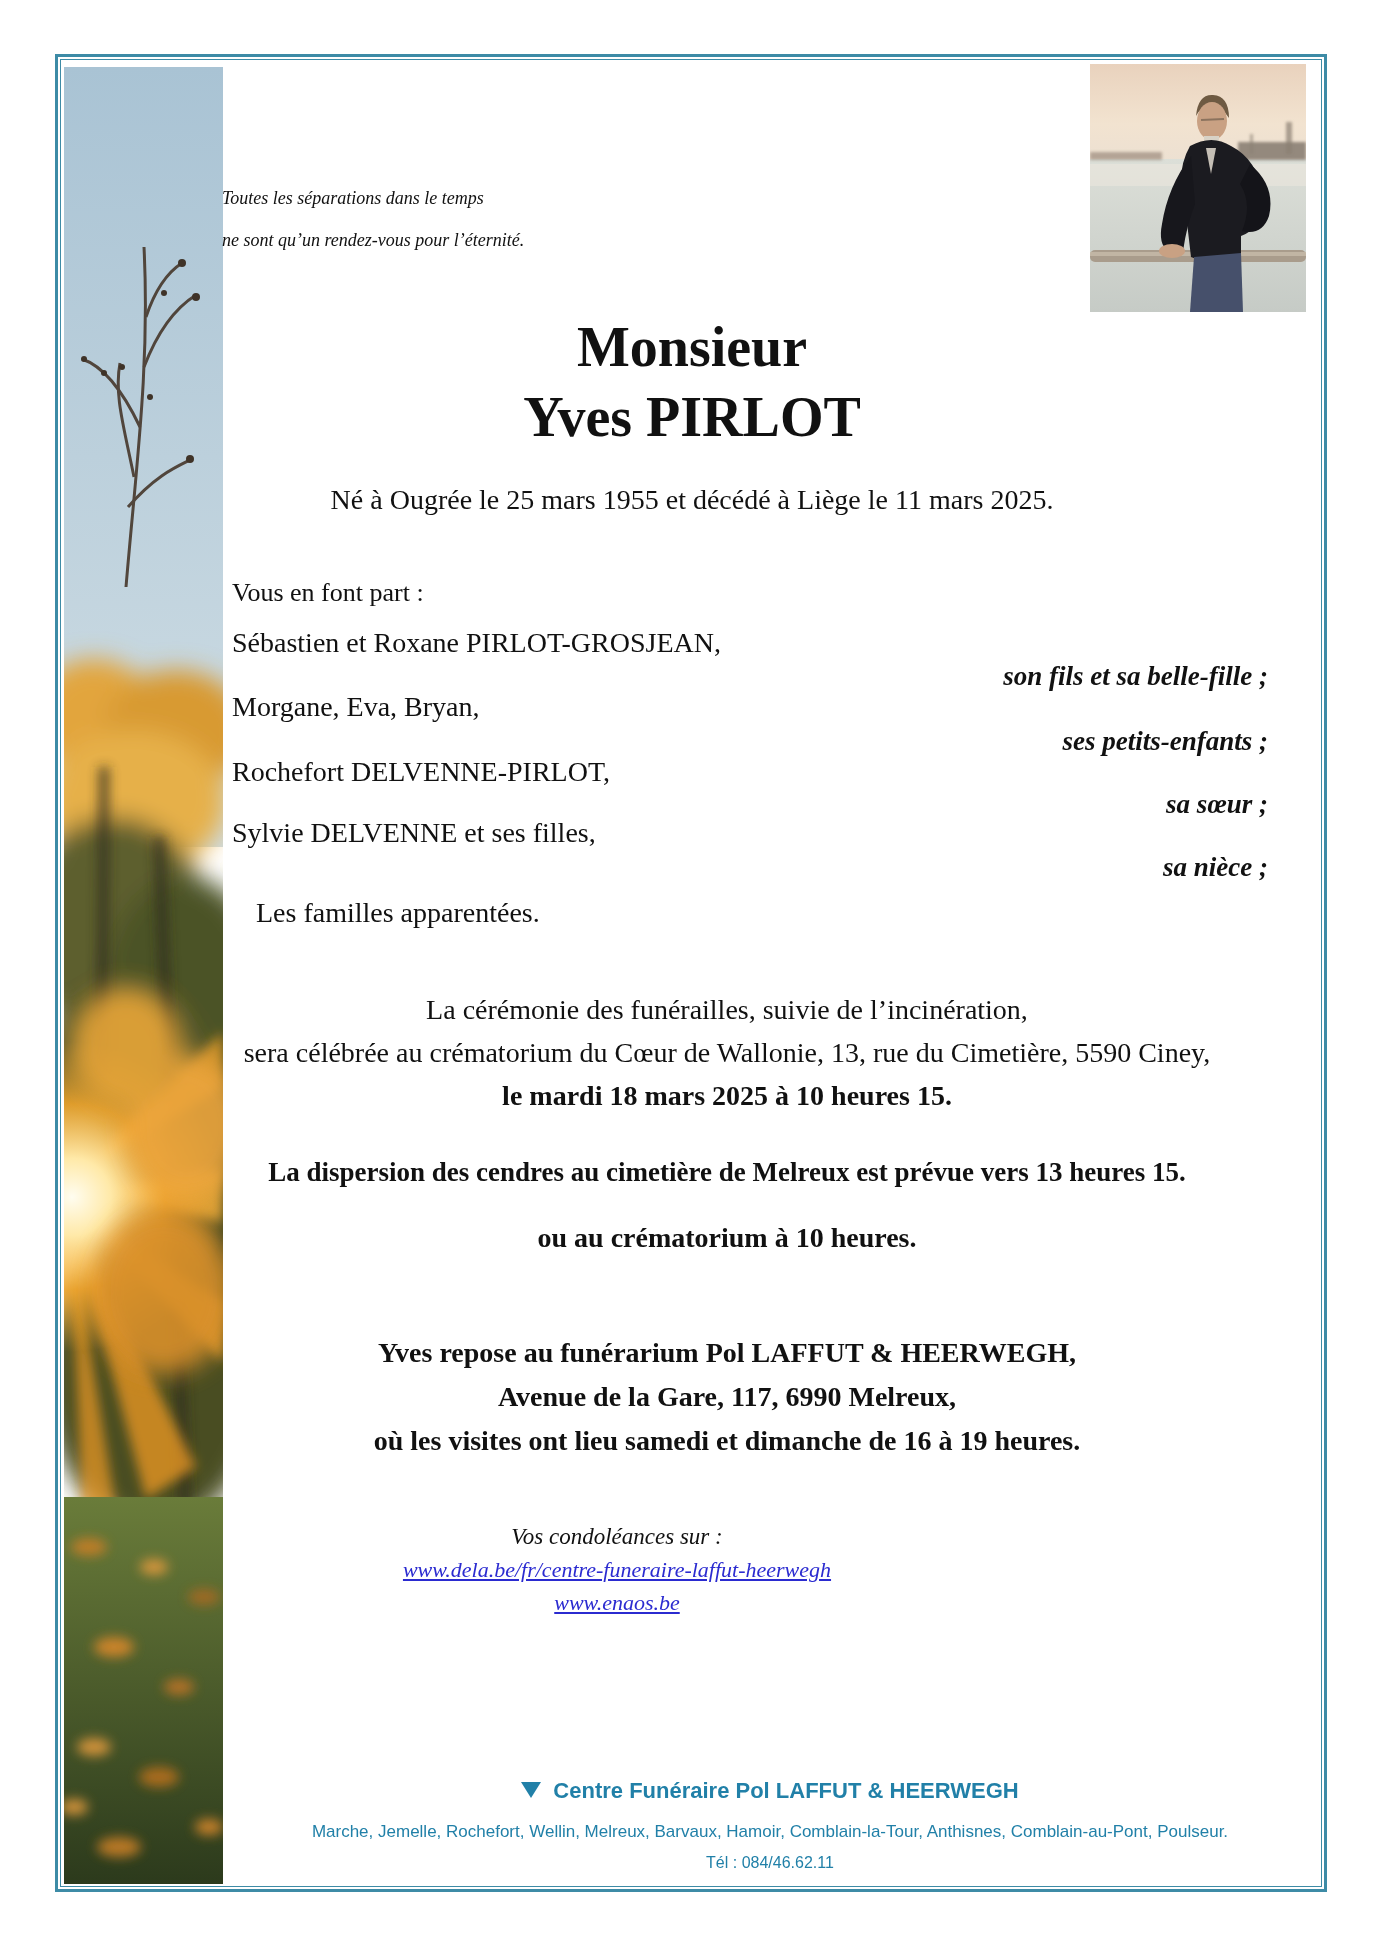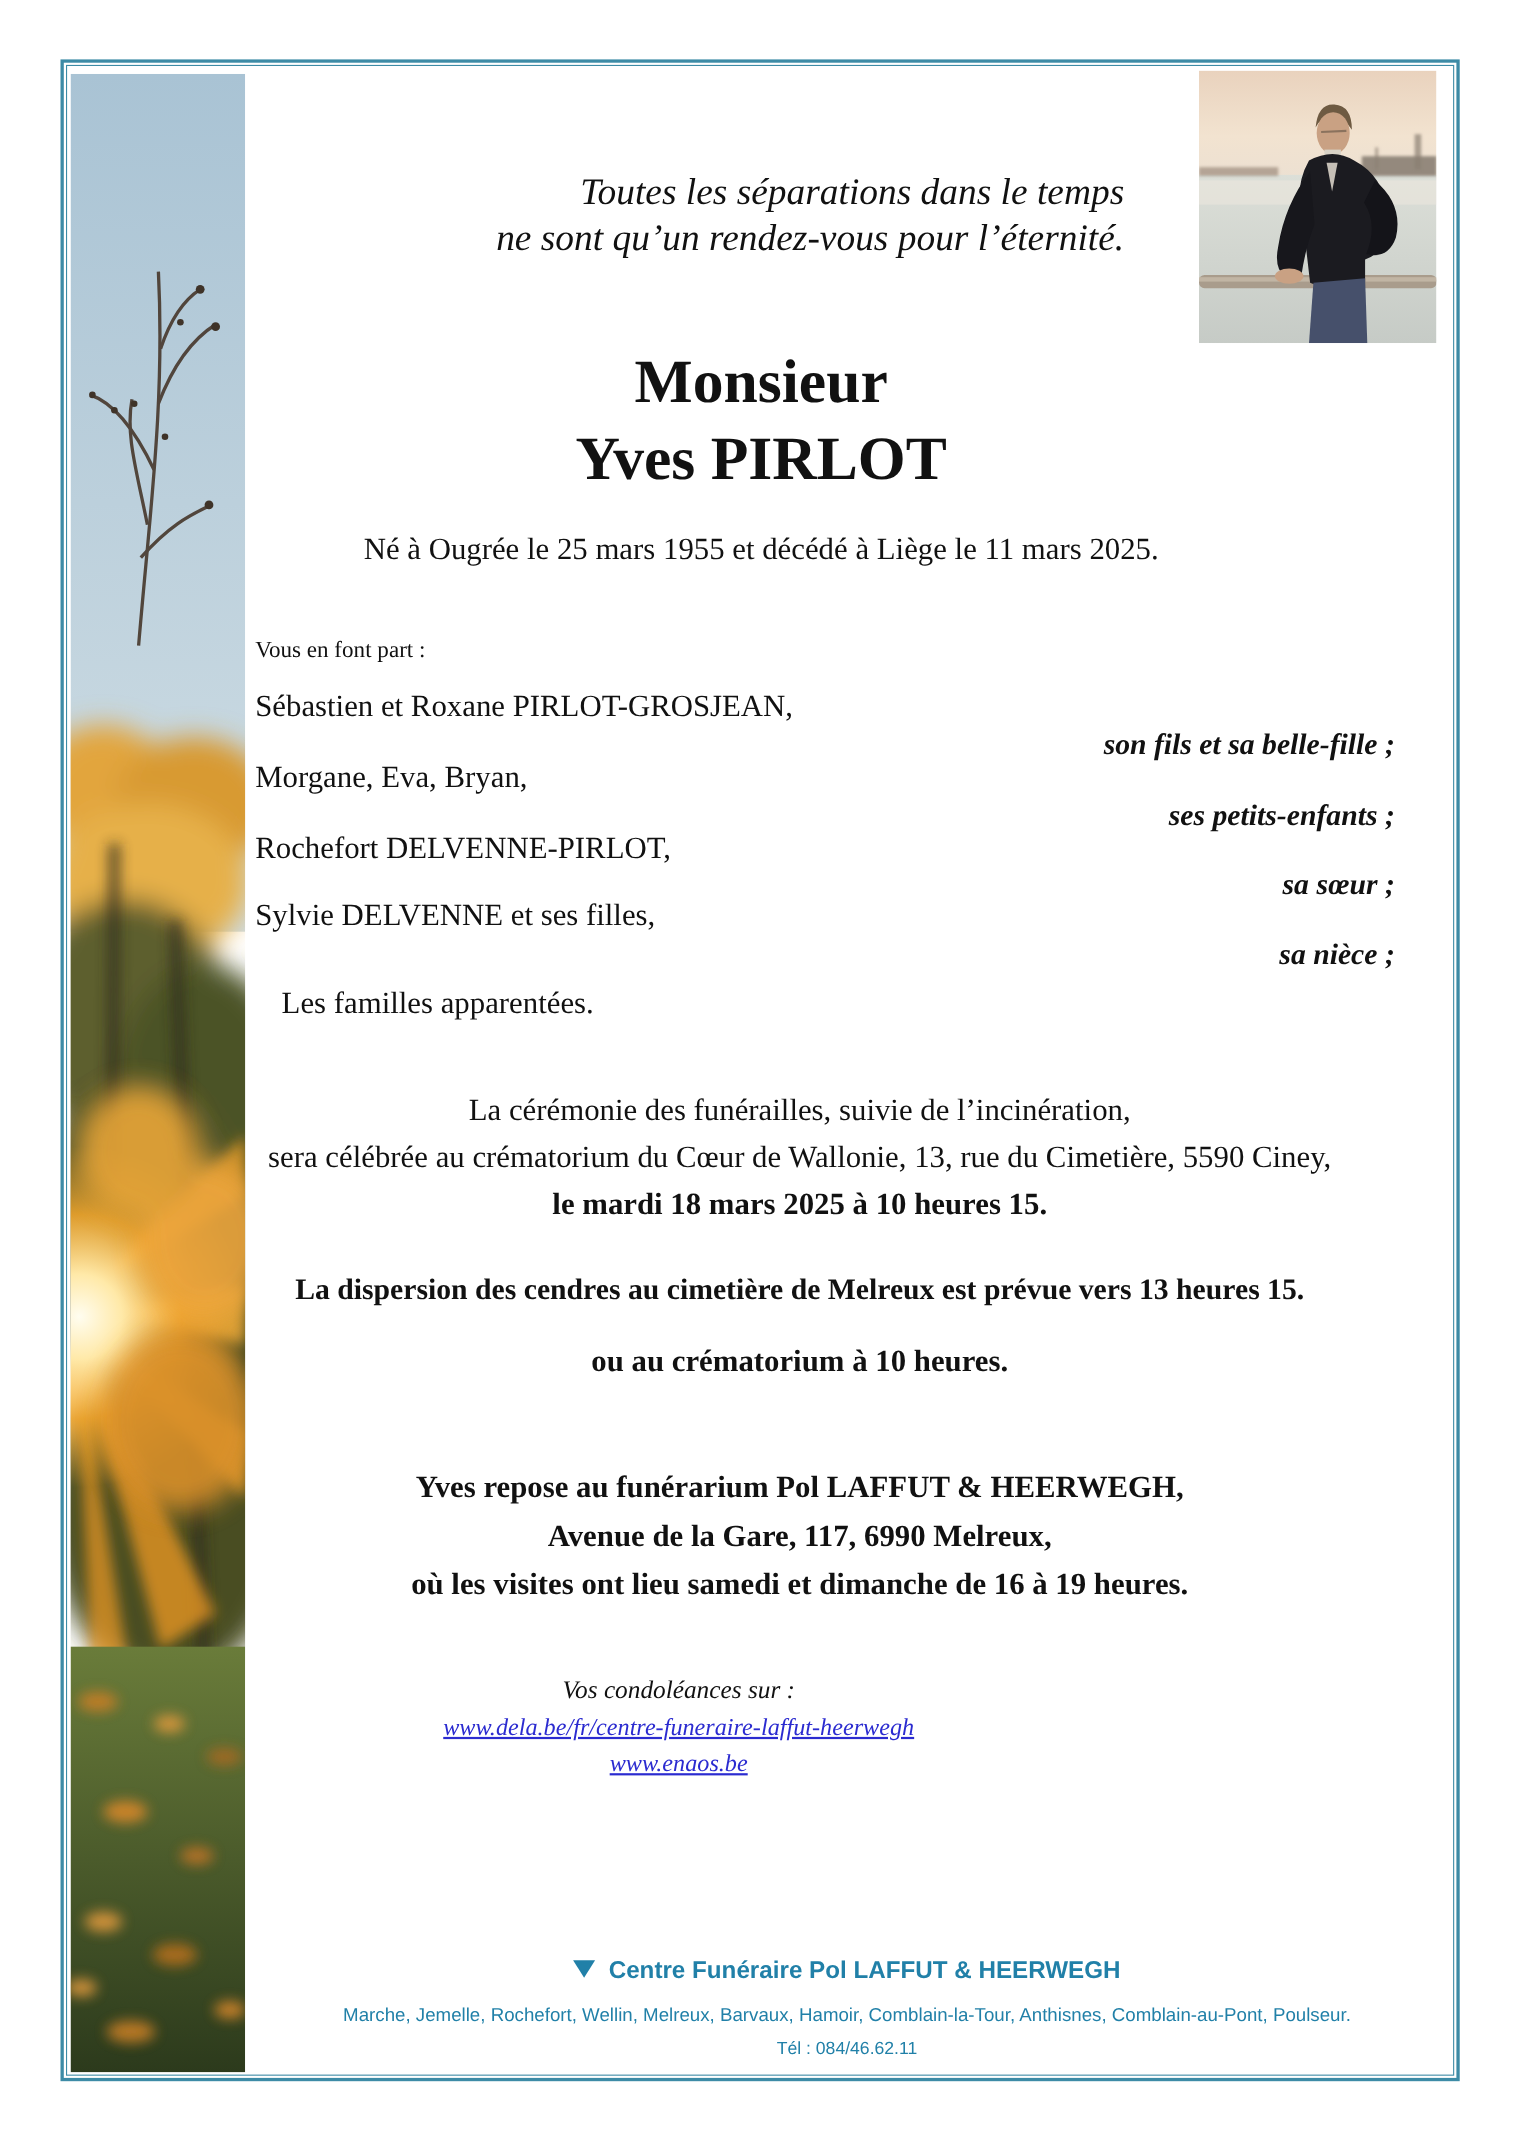--- a/index.html
+++ b/index.html
@@ -35,35 +35,35 @@
   }
   .left-strip svg{display:block;width:100%;height:100%;}
   
   .portrait{
     left:1090px;top:64px;width:216px;height:248px;
     overflow:hidden;
   }
   .portrait svg{display:block;width:100%;height:100%;}
 
   .quote{
-    left:222px;top:154px;width:800px;
-    text-align:right;font-style:italic;
-    font-size:34px;line-height:42px;
+    left:222px;top:177px;width:800px;
+    text-align:left;font-style:italic;
+    font-size:18px;line-height:42px;
   }
   .title{
     left:222px;top:312px;width:940px;
     text-align:center;font-weight:bold;
     font-size:56px;line-height:70px;
   }
   .birth{
     left:222px;top:484px;width:940px;
     text-align:center;font-size:28px;
   }
   .intro{
-    left:232px;top:578px;font-size:21px;font-family:Liberation Serif, serif;
+    left:232px;top:578px;font-size:26px;font-family:Liberation Serif, serif;
   }
   .fam-name{left:232px;font-size:28px;}
   .fam-rel{
     left:222px;width:1046px;text-align:right;
     font-style:italic;font-size:27px;font-weight:bold;
   }
   .fam-close{left:232px;top:897px;font-size:28px;margin-left:24px;}
 
   .center-block{
     left:222px;width:1010px;text-align:center;

